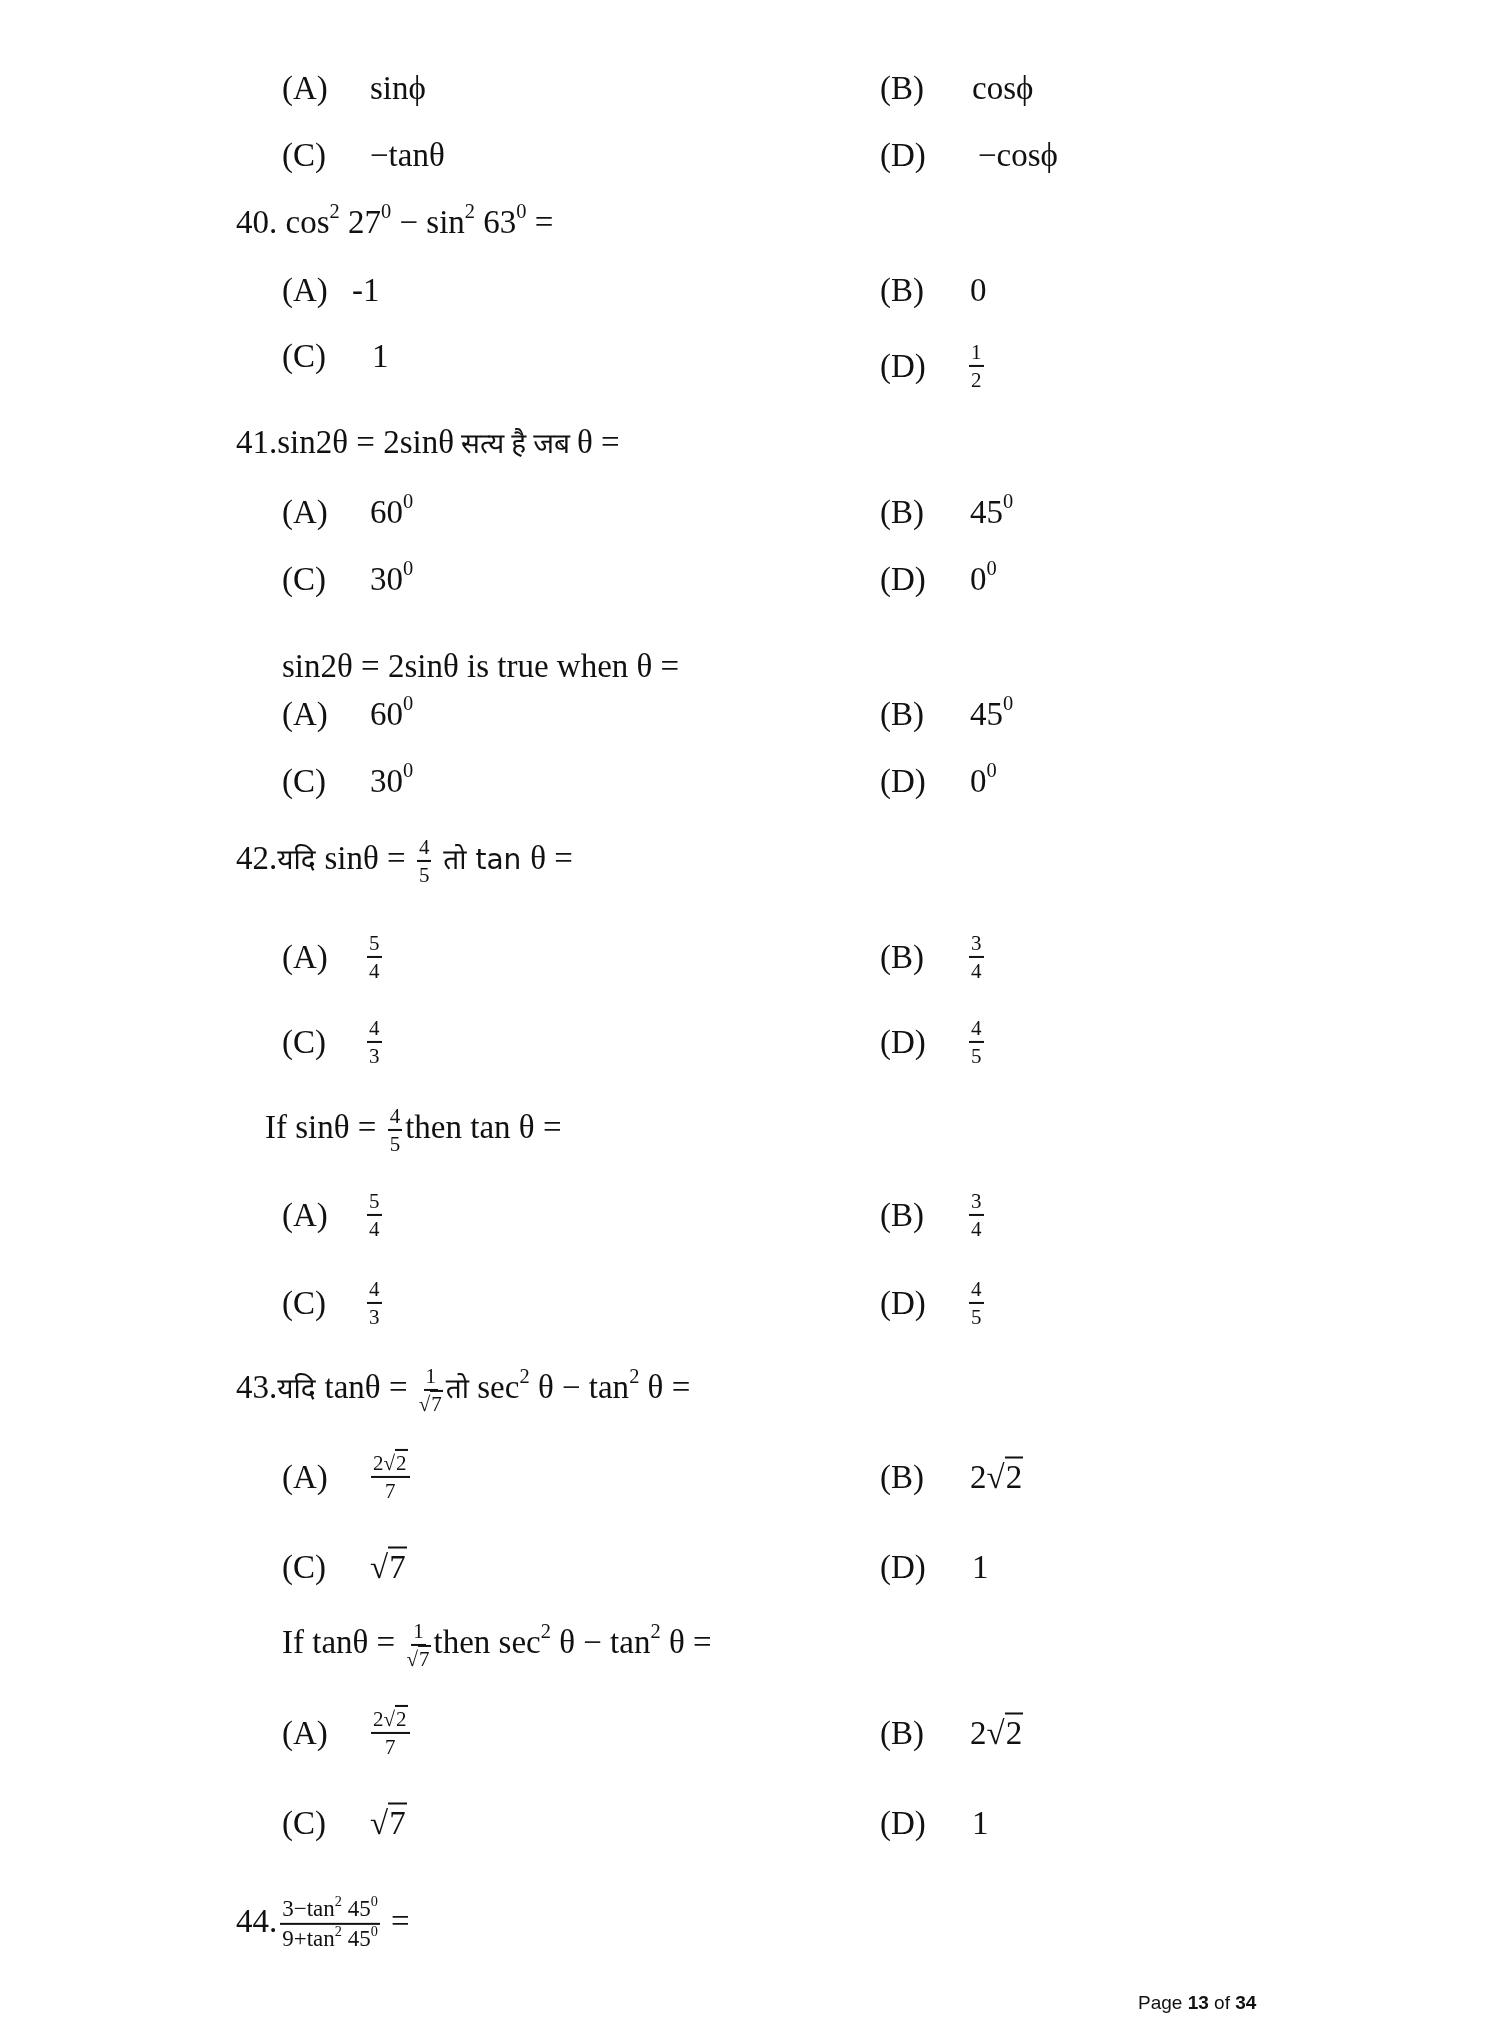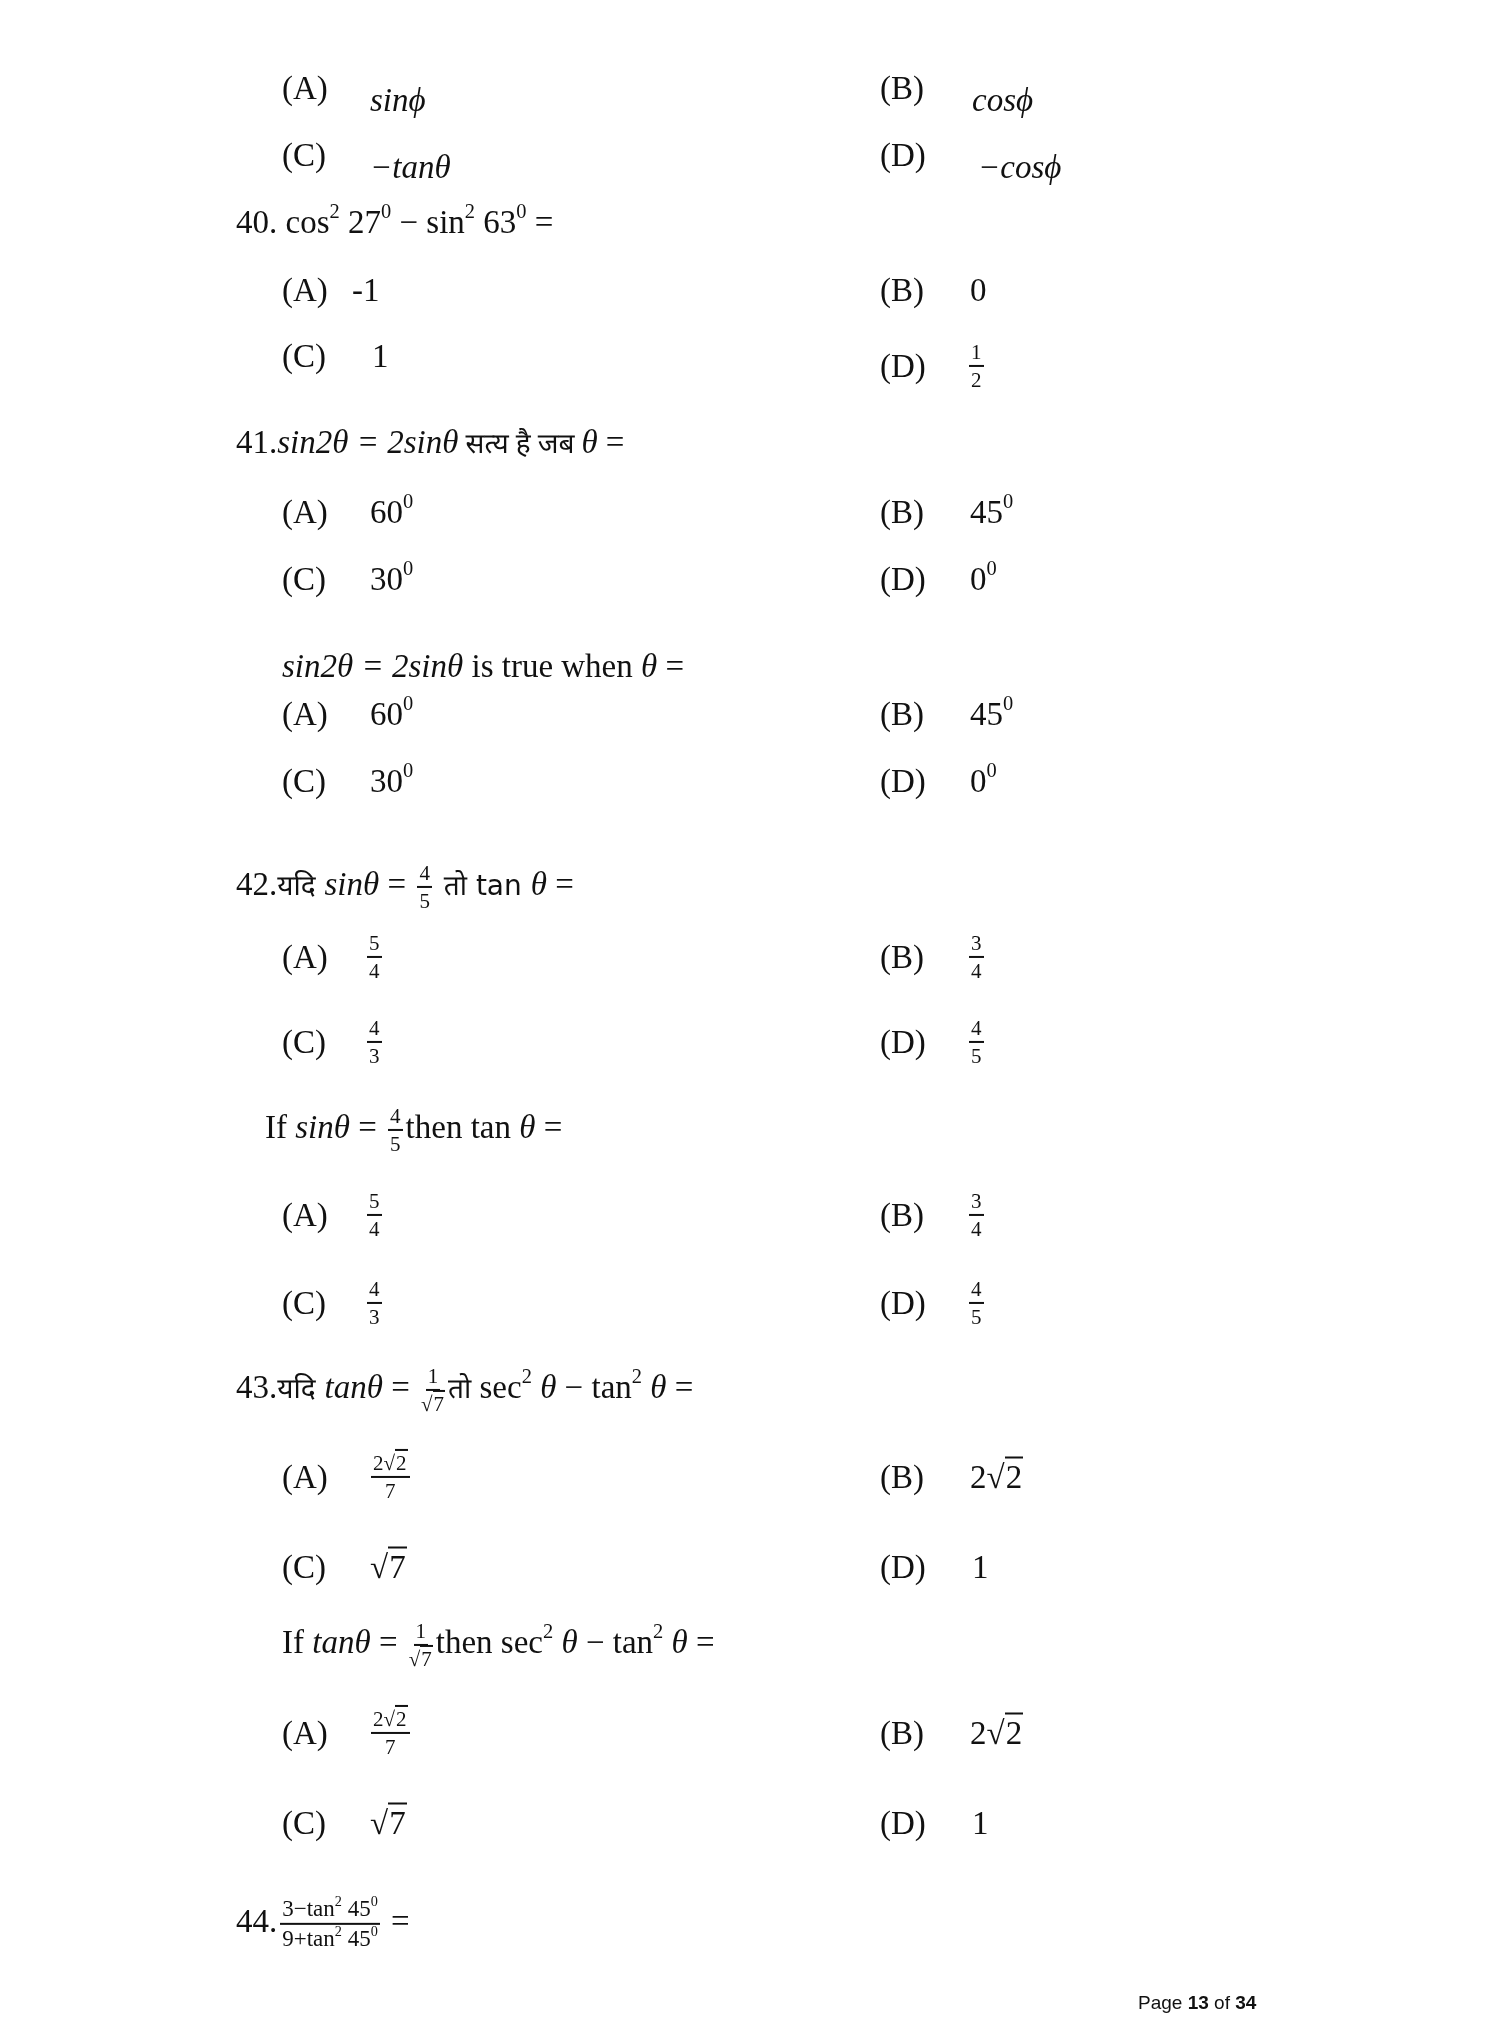--- a/index.html
+++ b/index.html
@@ -1,19 +1,19 @@
 <!DOCTYPE html>
 <html><head>
 <meta charset="utf-8">
 <style>
   html,body{margin:0;padding:0;background:#fff;}
   body{width:1505px;height:2034px;position:relative;overflow:hidden;
        font-family:"Liberation Serif","DejaVu Serif",serif;color:#111;font-size:33px;}
   .ln{position:absolute;left:0;top:0;white-space:nowrap;line-height:1;transform:translateY(-50%);}
-  .it{font-style:italic;margin-top:12px;}
+  .it{}
   .frac{display:inline-flex;flex-direction:column;align-items:center;vertical-align:middle;font-size:21px;line-height:1.05;margin:0 3px;}
   .frac .num{padding:0 2px 2px;border-bottom:2px solid #111;}
   .frac .den{padding-top:2px;}
   sup{font-size:62%;vertical-align:0.7em;line-height:0;}
   .sqrt{display:inline-block;}
   .sqrt .rad{border-top:2px solid #111;padding:0 1px;}
   .footer{font-family:"Liberation Sans","DejaVu Sans",sans-serif;font-size:19px;}
   .footer b{font-weight:bold;}
 </style>
 </head>
@@ -65,21 +65,21 @@
 </div>
 <div class="ln" style="left:282px;top:714px">(A)</div>
 <div class="ln" style="left:370px;top:714px"><span>60</span><sup>0</sup></div>
 <div class="ln" style="left:880px;top:714px">(B)</div>
 <div class="ln" style="left:970px;top:714px"><span>45</span><sup>0</sup></div>
 <div class="ln" style="left:282px;top:781px">(C)</div>
 <div class="ln" style="left:370px;top:781px"><span>30</span><sup>0</sup></div>
 <div class="ln" style="left:880px;top:781px">(D)</div>
 <div class="ln" style="left:970px;top:781px"><span>0</span><sup>0</sup></div>
 
-<div class="ln" style="left:236px;top:887px">
+<div class="ln" style="left:236px;top:861px">
   <span>42.</span><span style="font-family:'DejaVu Sans',sans-serif;font-size:28px">यदि </span><span class="it">sinθ</span><span> = </span><span class="frac">
       <span class="num">4</span>
       <span class="den">5</span>
     </span><span style="font-family:'DejaVu Sans',sans-serif;font-size:28px"> तो tan </span><span class="it">θ</span><span> =</span>
 </div>
 <div class="ln" style="left:282px;top:957px">(A)</div>
 <div class="ln" style="left:364px;top:957px"><span class="frac">
       <span class="num">5</span>
       <span class="den">4</span>
     </span></div>

